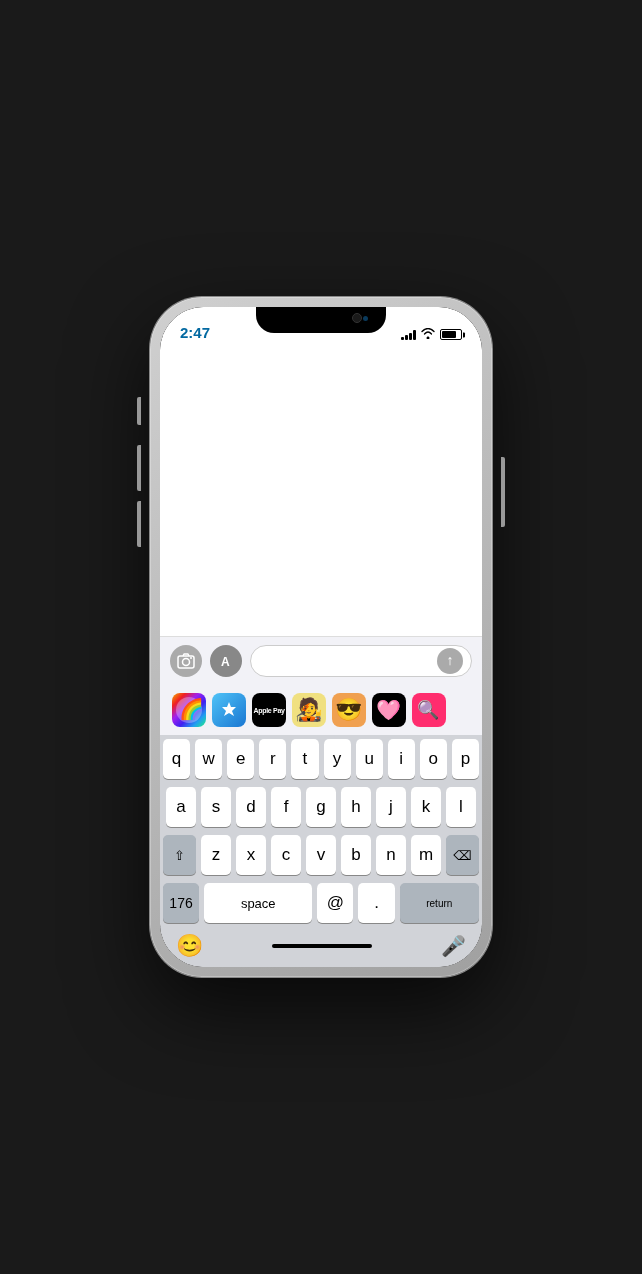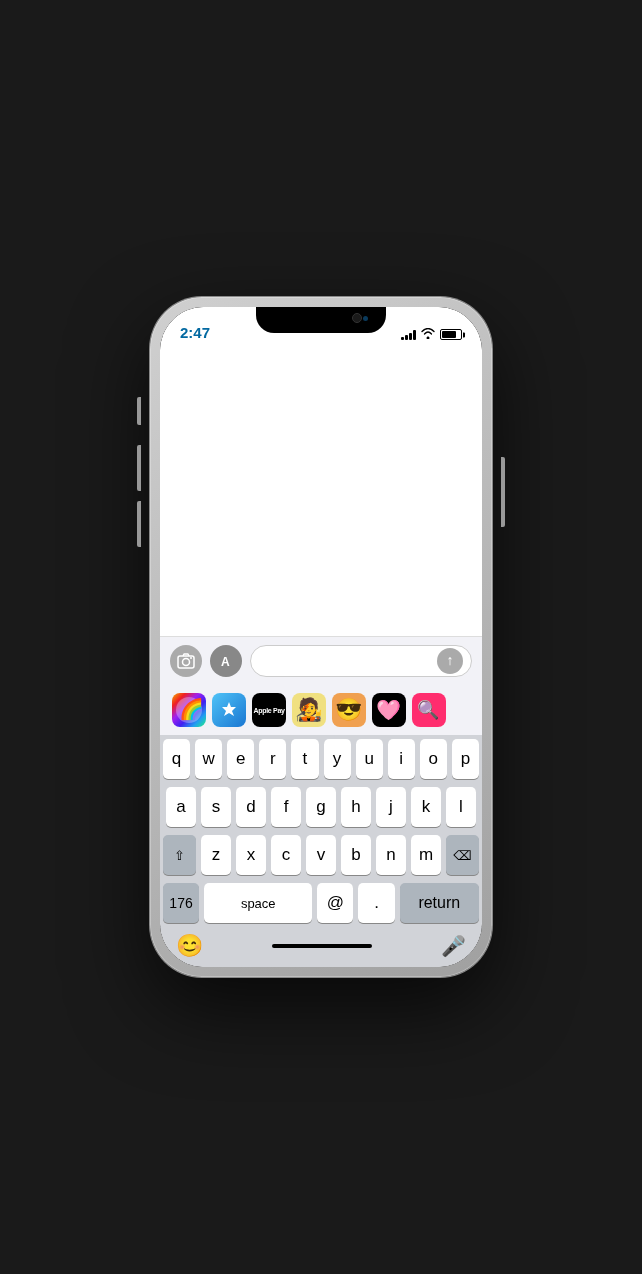--- a/index.html
+++ b/index.html
@@ -380,21 +380,21 @@
       max-width: 42px;
     }
     .key.space {
       max-width: 120px;
       flex: 3;
       font-size: 13px;
     }
     .key.return-key {
       max-width: 86px;
       flex: 2.2;
-      font-size: 16px;
+      font-size: 10px;
       text-align: center;
     }
     .key.at-key {
       max-width: 38px;
     }
     .key.dot-key {
       max-width: 38px;
     }
     .key.shift {
       max-width: 42px;

